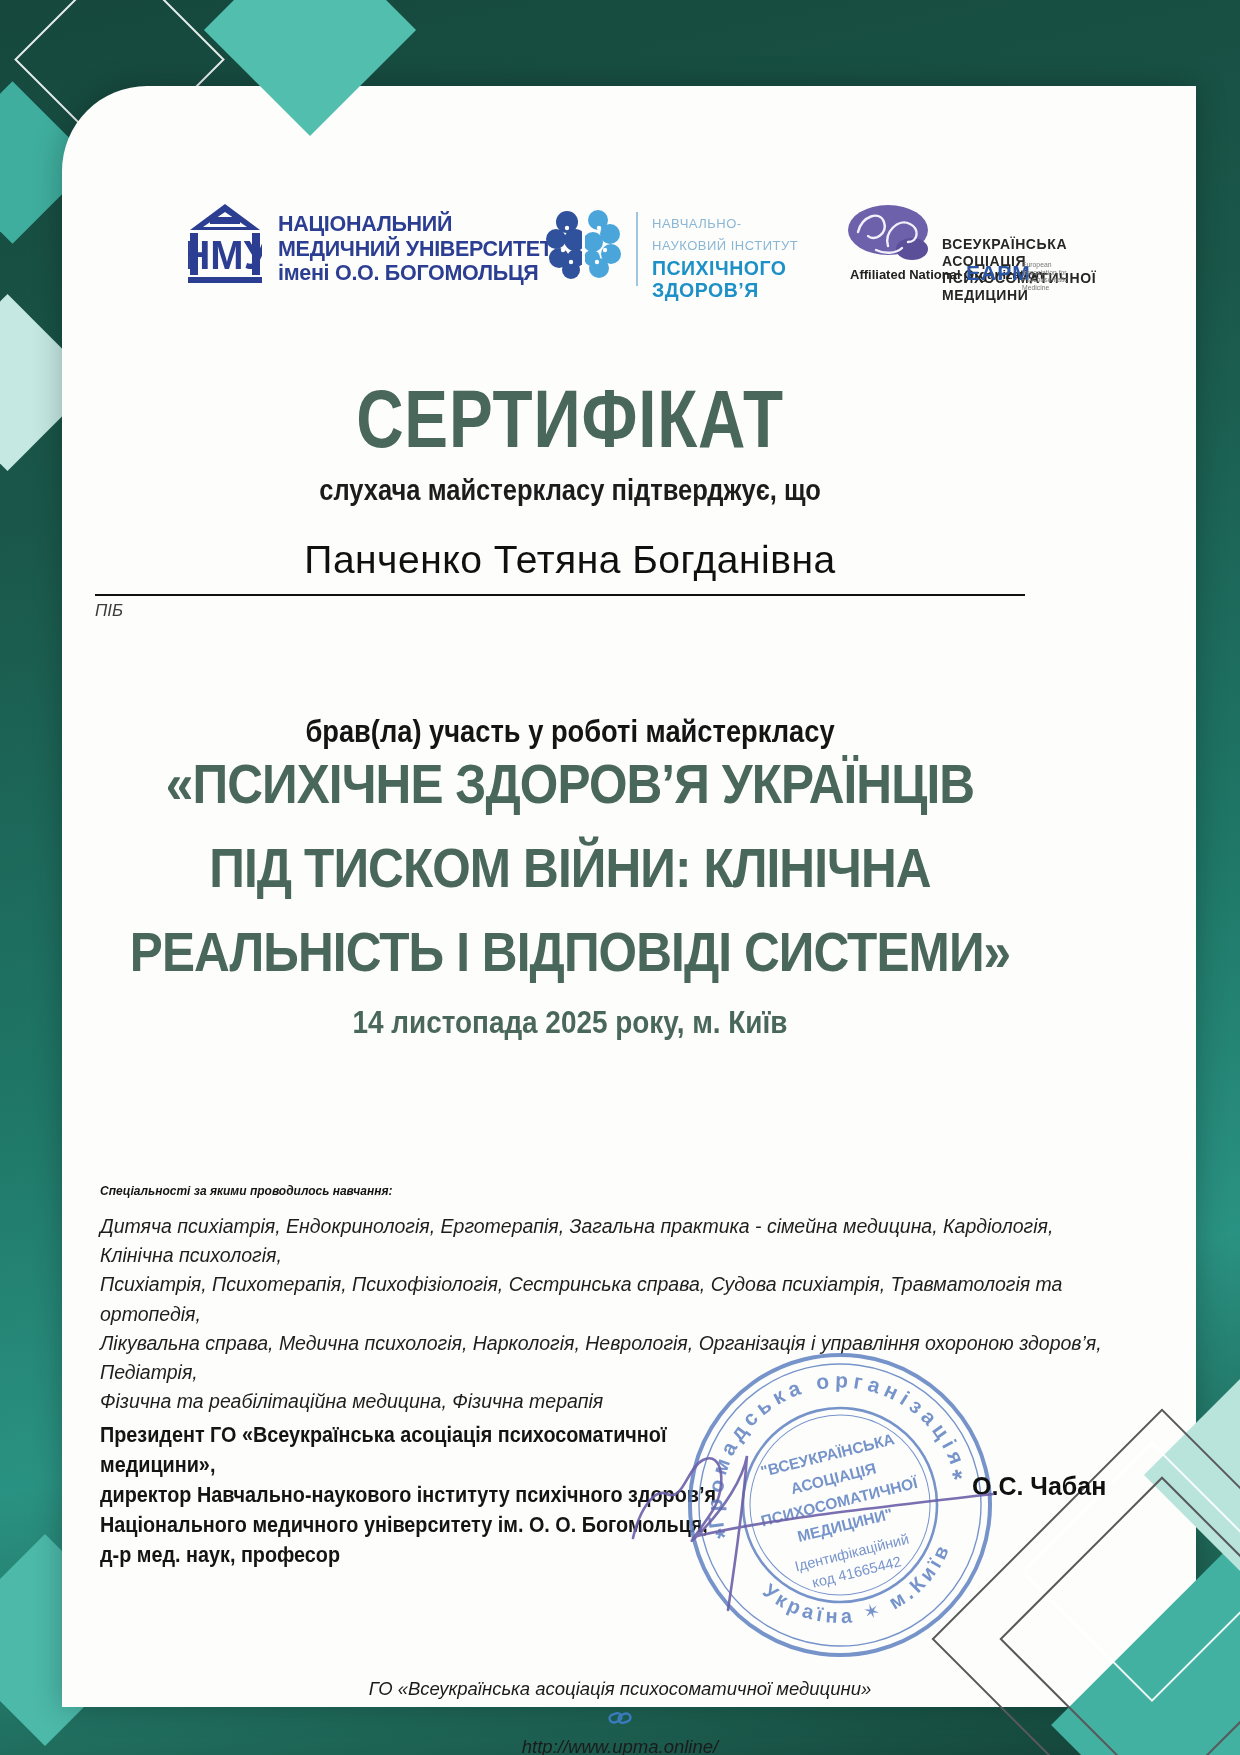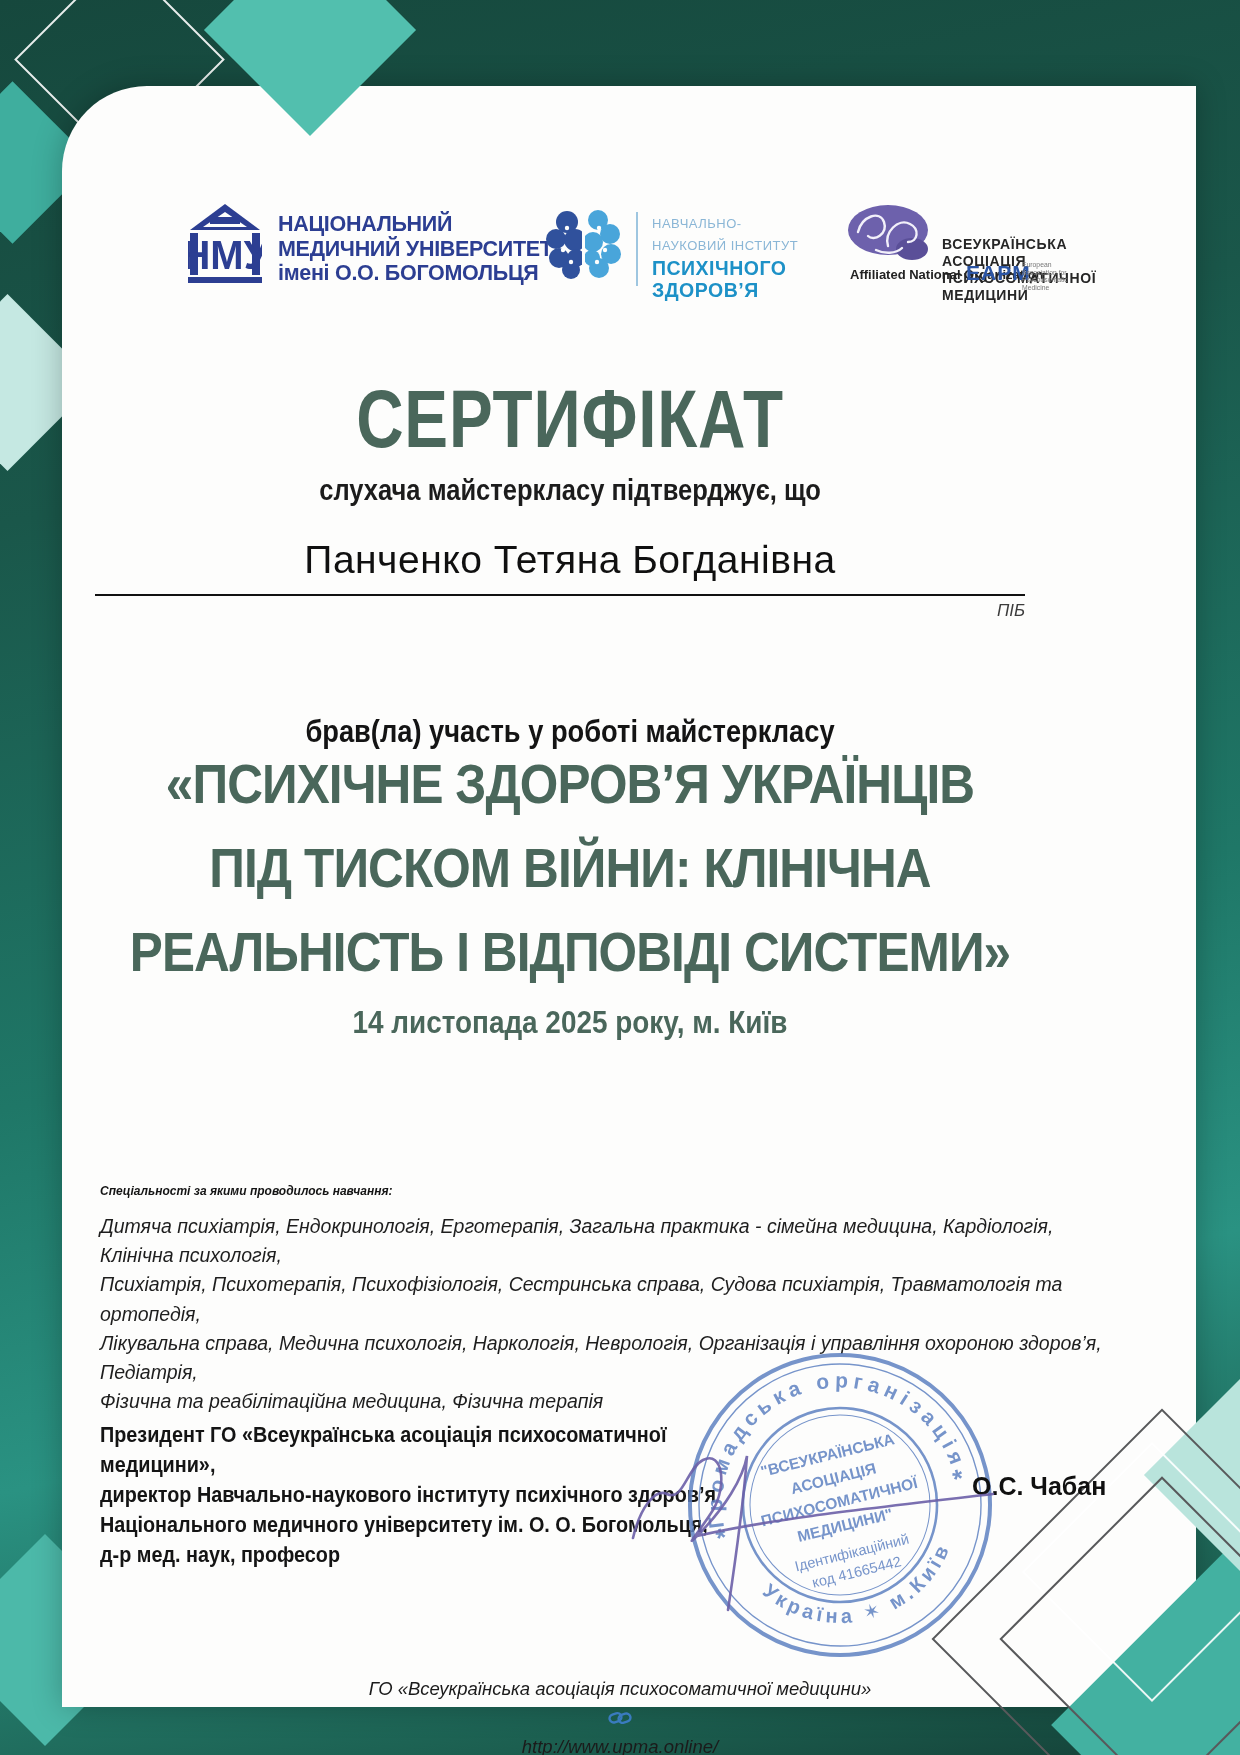--- a/index.html
+++ b/index.html
@@ -131,21 +131,21 @@
     <div>European</div>
     <div>Association for</div>
     <div>Psychosomatic</div>
     <div>Medicine</div>
   </div>
 
   <div class="abs z4 ctr title green cx80" style="top:372px;">СЕРТИФІКАТ</div>
   <div class="abs z4 ctr subtitle cx88" style="top:474px;">слухача майстеркласу підтверджує, що</div>
   <div class="abs z4 ctr name" style="top:538px;">Панченко Тетяна Богданівна</div>
   <div class="rule"></div>
-  <div class="abs z4 pib" style="left:95px;top:601px;width:930px;text-align:right;">ПІБ</div>
+  <div class="abs z4 pib" style="left:95px;top:601px;width:930px;text-align:left;">ПІБ</div>
   <div class="abs z4 ctr brav cx88" style="top:714px;">брав(ла) участь у роботі майстеркласу</div>
   <div class="abs z4 ctr bigtitle green cx90" style="top:742px;line-height:84px;">
     <div>«ПСИХІЧНЕ ЗДОРОВ’Я УКРАЇНЦІВ</div>
     <div>ПІД ТИСКОМ ВІЙНИ: КЛІНІЧНА</div>
     <div>РЕАЛЬНІСТЬ І ВІДПОВІДІ СИСТЕМИ»</div>
   </div>
   <div class="abs z4 ctr datetxt green cx90" style="top:1005px;">14 листопада 2025 року, м. Київ</div>
 
   <div class="abs z4 spec-head" style="left:100px;top:1184px;">Спеціальності за якими проводилось навчання:</div>
   <div class="abs z4 spec-lines" style="left:100px;top:1212px;width:1010px;">

